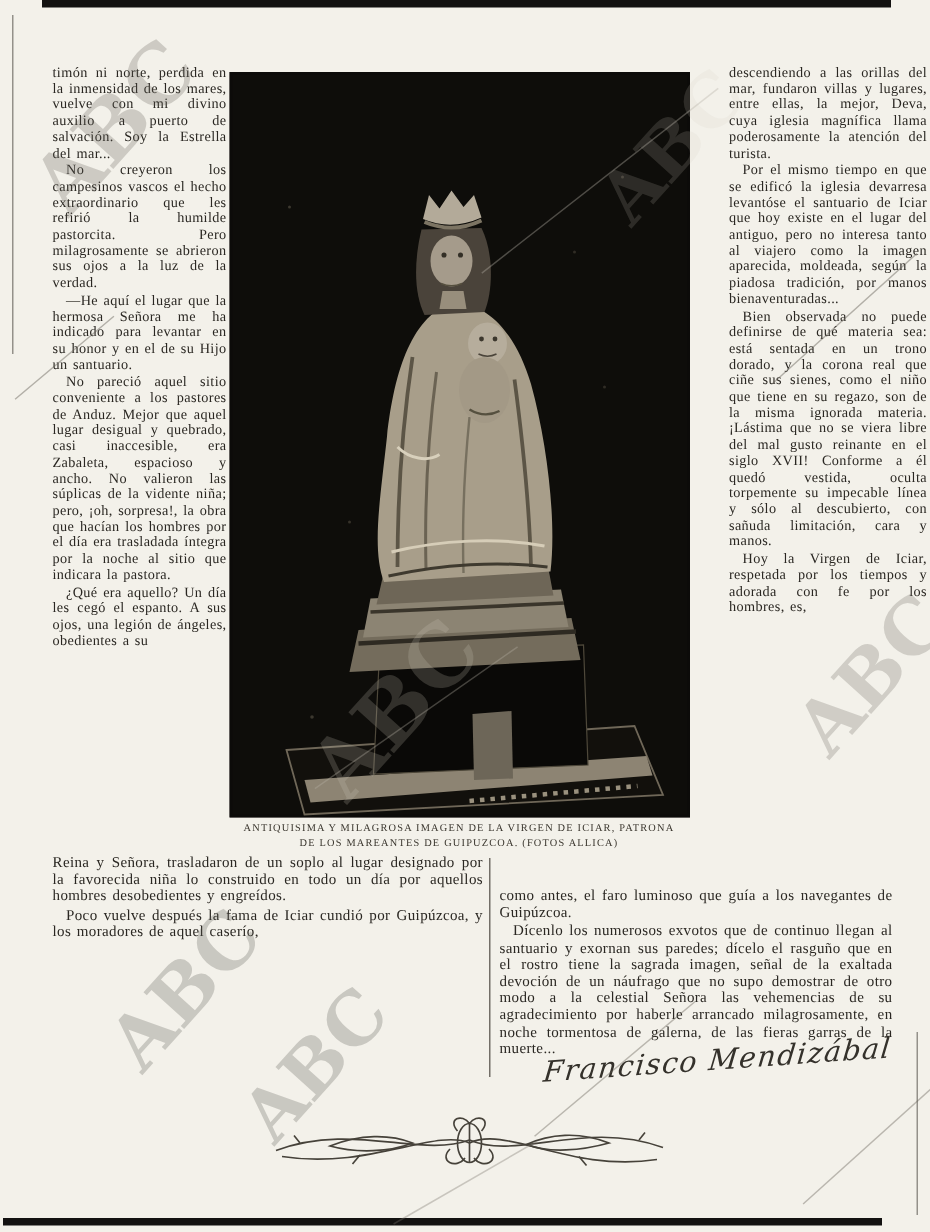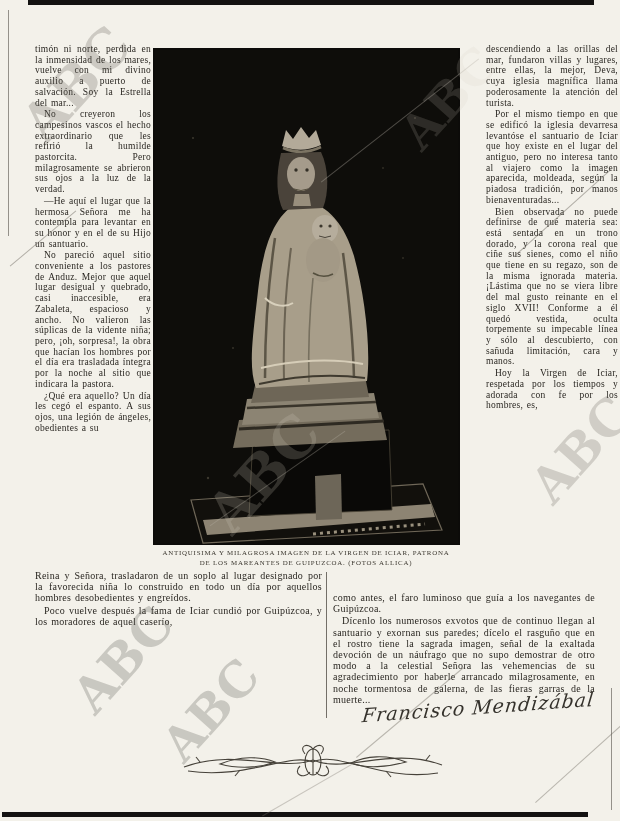--- a/index.html
+++ b/index.html
@@ -48,21 +48,21 @@
 <body>
 
 <div class="abs bar" style="left:28px;top:0;width:566px;height:5px;"></div>
 <div class="abs bar" style="left:2px;bottom:4px;width:586px;height:5px;"></div>
 <div class="abs edge-line" style="left:8px;top:10px;width:1px;height:226px;"></div>
 <div class="abs edge-line" style="left:611px;top:688px;width:1px;height:122px;"></div>
 
 <div class="abs col" style="left:35px;top:44px;width:116px;">
   <p class="cont">timón ni norte, perdida en la inmensidad de los mares, vuelve con mi divino auxilio a puerto de salvación. Soy la Estrella del mar...</p>
   <p>No creyeron los campesinos vascos el hecho extraordinario que les refirió la humilde pastorcita. Pero milagrosamente se abrieron sus ojos a la luz de la verdad.</p>
-  <p>—He aquí el lugar que la hermosa Señora me ha contempla para levantar en su honor y en el de su Hijo un santuario.</p>
+  <p>—He aquí el lugar que la hermosa Señora me ha indicado para levantar en su honor y en el de su Hijo un santuario.</p>
   <p>No pareció aquel sitio conveniente a los pastores de Anduz. Mejor que aquel lugar desigual y quebrado, casi inaccesible, era Zabaleta, espacioso y ancho. No valieron las súplicas de la vidente niña; pero, ¡oh, sorpresa!, la obra que hacían los hombres por el día era trasladada íntegra por la noche al sitio que indicara la pastora.</p>
   <p>¿Qué era aquello? Un día les cegó el espanto. A sus ojos, una legión de ángeles, obedientes a su</p>
 </div>
 
 <div class="abs photo" style="left:153px;top:48px;width:307px;height:497px;">
   <svg width="307" height="497" viewBox="0 0 307 497">
     <rect width="307" height="497" fill="#0c0b09"></rect>
     <rect x="2" y="2" width="303" height="493" fill="#0e0d0a"></rect>
 
     <circle cx="40" cy="90" r="1" fill="#3c382f"></circle>

